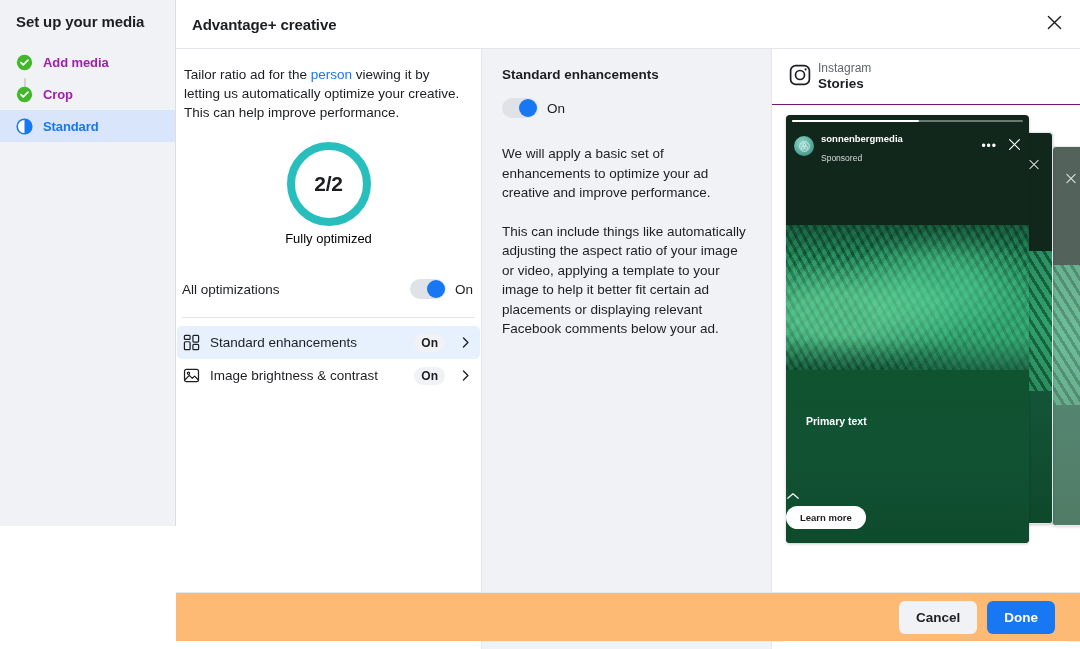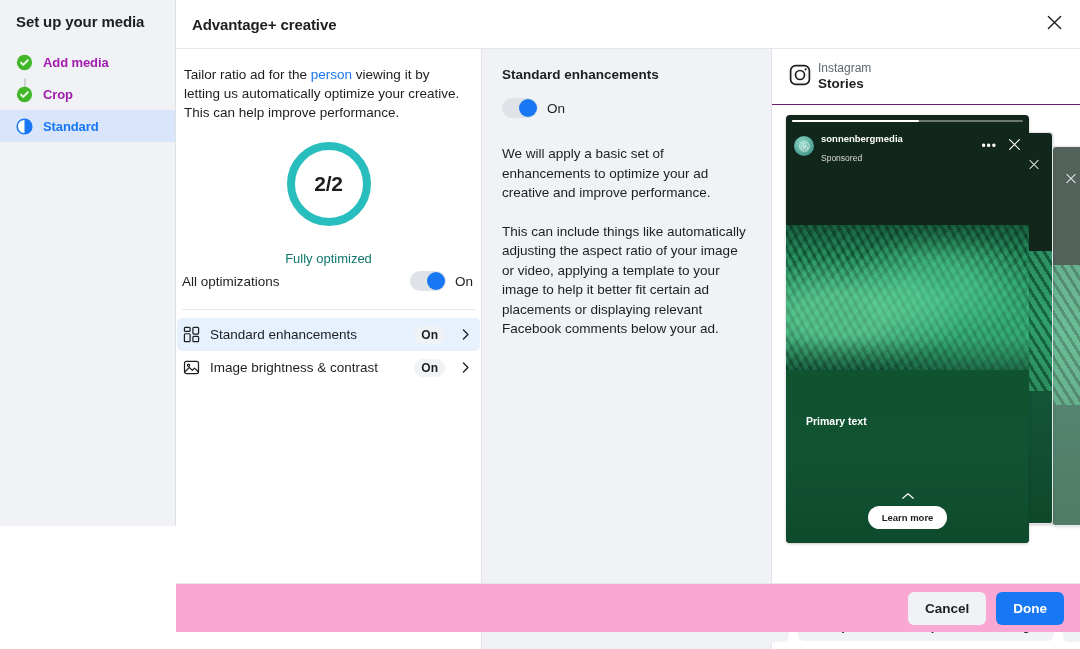--- a/index.html
+++ b/index.html
@@ -60,25 +60,25 @@
     padding: 0 18px 0 8px; margin: 0 0 0 0;
   }
   .intro a { color: #1877f2; text-decoration: none; }
   .ring-wrap { display: flex; justify-content: center; margin-top: 17px; }
   .ring { position: relative; width: 90px; height: 90px; }
   .ring-text {
     position: absolute; inset: 0; display: flex; align-items: center; justify-content: center;
     font-size: 21px; font-weight: bold; color: #1c1e21; letter-spacing: -0.3px;
   }
   .ring-caption {
-    text-align: center; font-size: 13px; color: #0f766e; margin-top: 22px;
+    text-align: center; font-size: 13px; color: #000000; margin-top: 2px;
   }
   .all-opt-row {
     display: flex; align-items: center; padding: 0 8px 0 6px;
-    margin-top: 0; height: 30px;
+    margin-top: 28px; height: 30px;
   }
   .all-opt-label { font-size: 13.5px; color: #1c1e21; flex: 1; }
   .toggle {
     width: 36px; height: 20px; border-radius: 10px; background: #dfe3e8;
     position: relative; flex: none; cursor: pointer;
   }
   .toggle .knob {
     position: absolute; top: 1px; left: 17px; width: 18px; height: 18px;
     border-radius: 50%; background: #1877f2;
   }
@@ -170,21 +170,21 @@
   .story-lower {
     position: absolute; left: 0; right: 0; top: 255px; bottom: 0;
     background: linear-gradient(180deg, #10532f 0%, #115233 55%, #0e4a2c 100%);
   }
   .primary-text {
     position: absolute; left: 20px; top: 300px;
     font-size: 10.5px; font-weight: bold; color: #fff;
   }
   .cta-wrap {
     position: absolute; left: 0; right: 0; bottom: 14px;
-    display: flex; flex-direction: column; align-items: center; gap: 2px;
+    display: flex; flex-direction: column; align-items: flex-start; gap: 2px;
   }
   .cta-chev { color: #fff; opacity: .95; }
   .cta-pill {
     background: #fff; color: #1c1e21; font-size: 9.5px; font-weight: bold;
     border-radius: 12px; padding: 6px 14px; cursor: pointer;
   }
   .card-x {
     position: absolute; top: 23px; left: 50%; transform: translateX(-50%);
     color: #fff; opacity: .85;
   }
@@ -209,24 +209,24 @@
   }
   .nav-btn.left svg { color: #bcc0c4; }
   .nav-btn.right svg { color: #1c1e21; }
   .example-pill {
     background: #f0f2f5; border-radius: 6px; font-size: 12.5px; font-weight: bold;
     color: #1c1e21; padding: 8px 10px; white-space: nowrap;
   }
 
   
   .footer {
-    position: absolute; left: 176px; right: 0; bottom: 17px; height: 49px;
-    background: #f9a8d4; border-top: 1px solid #e4e6eb;
+    position: absolute; left: 176px; right: 0; bottom: 8px; height: 49px;
+    background: #fdba74; border-top: 1px solid #e4e6eb;
     display: flex; align-items: center; justify-content: flex-end;
-    gap: 10px; padding: 0 16px; z-index: 30;
+    gap: 10px; padding: 0 25px; z-index: 30;
   }
   .btn {
     font-family: "Liberation Sans", sans-serif;
     font-size: 13.5px; font-weight: bold; border: none; border-radius: 6px;
     padding: 9px 17px; cursor: pointer;
   }
   .btn-cancel { background: #f0f2f5; color: #1c1e21; }
   .btn-done { background: #1877f2; color: #fff; }
 </style>
 </head>

